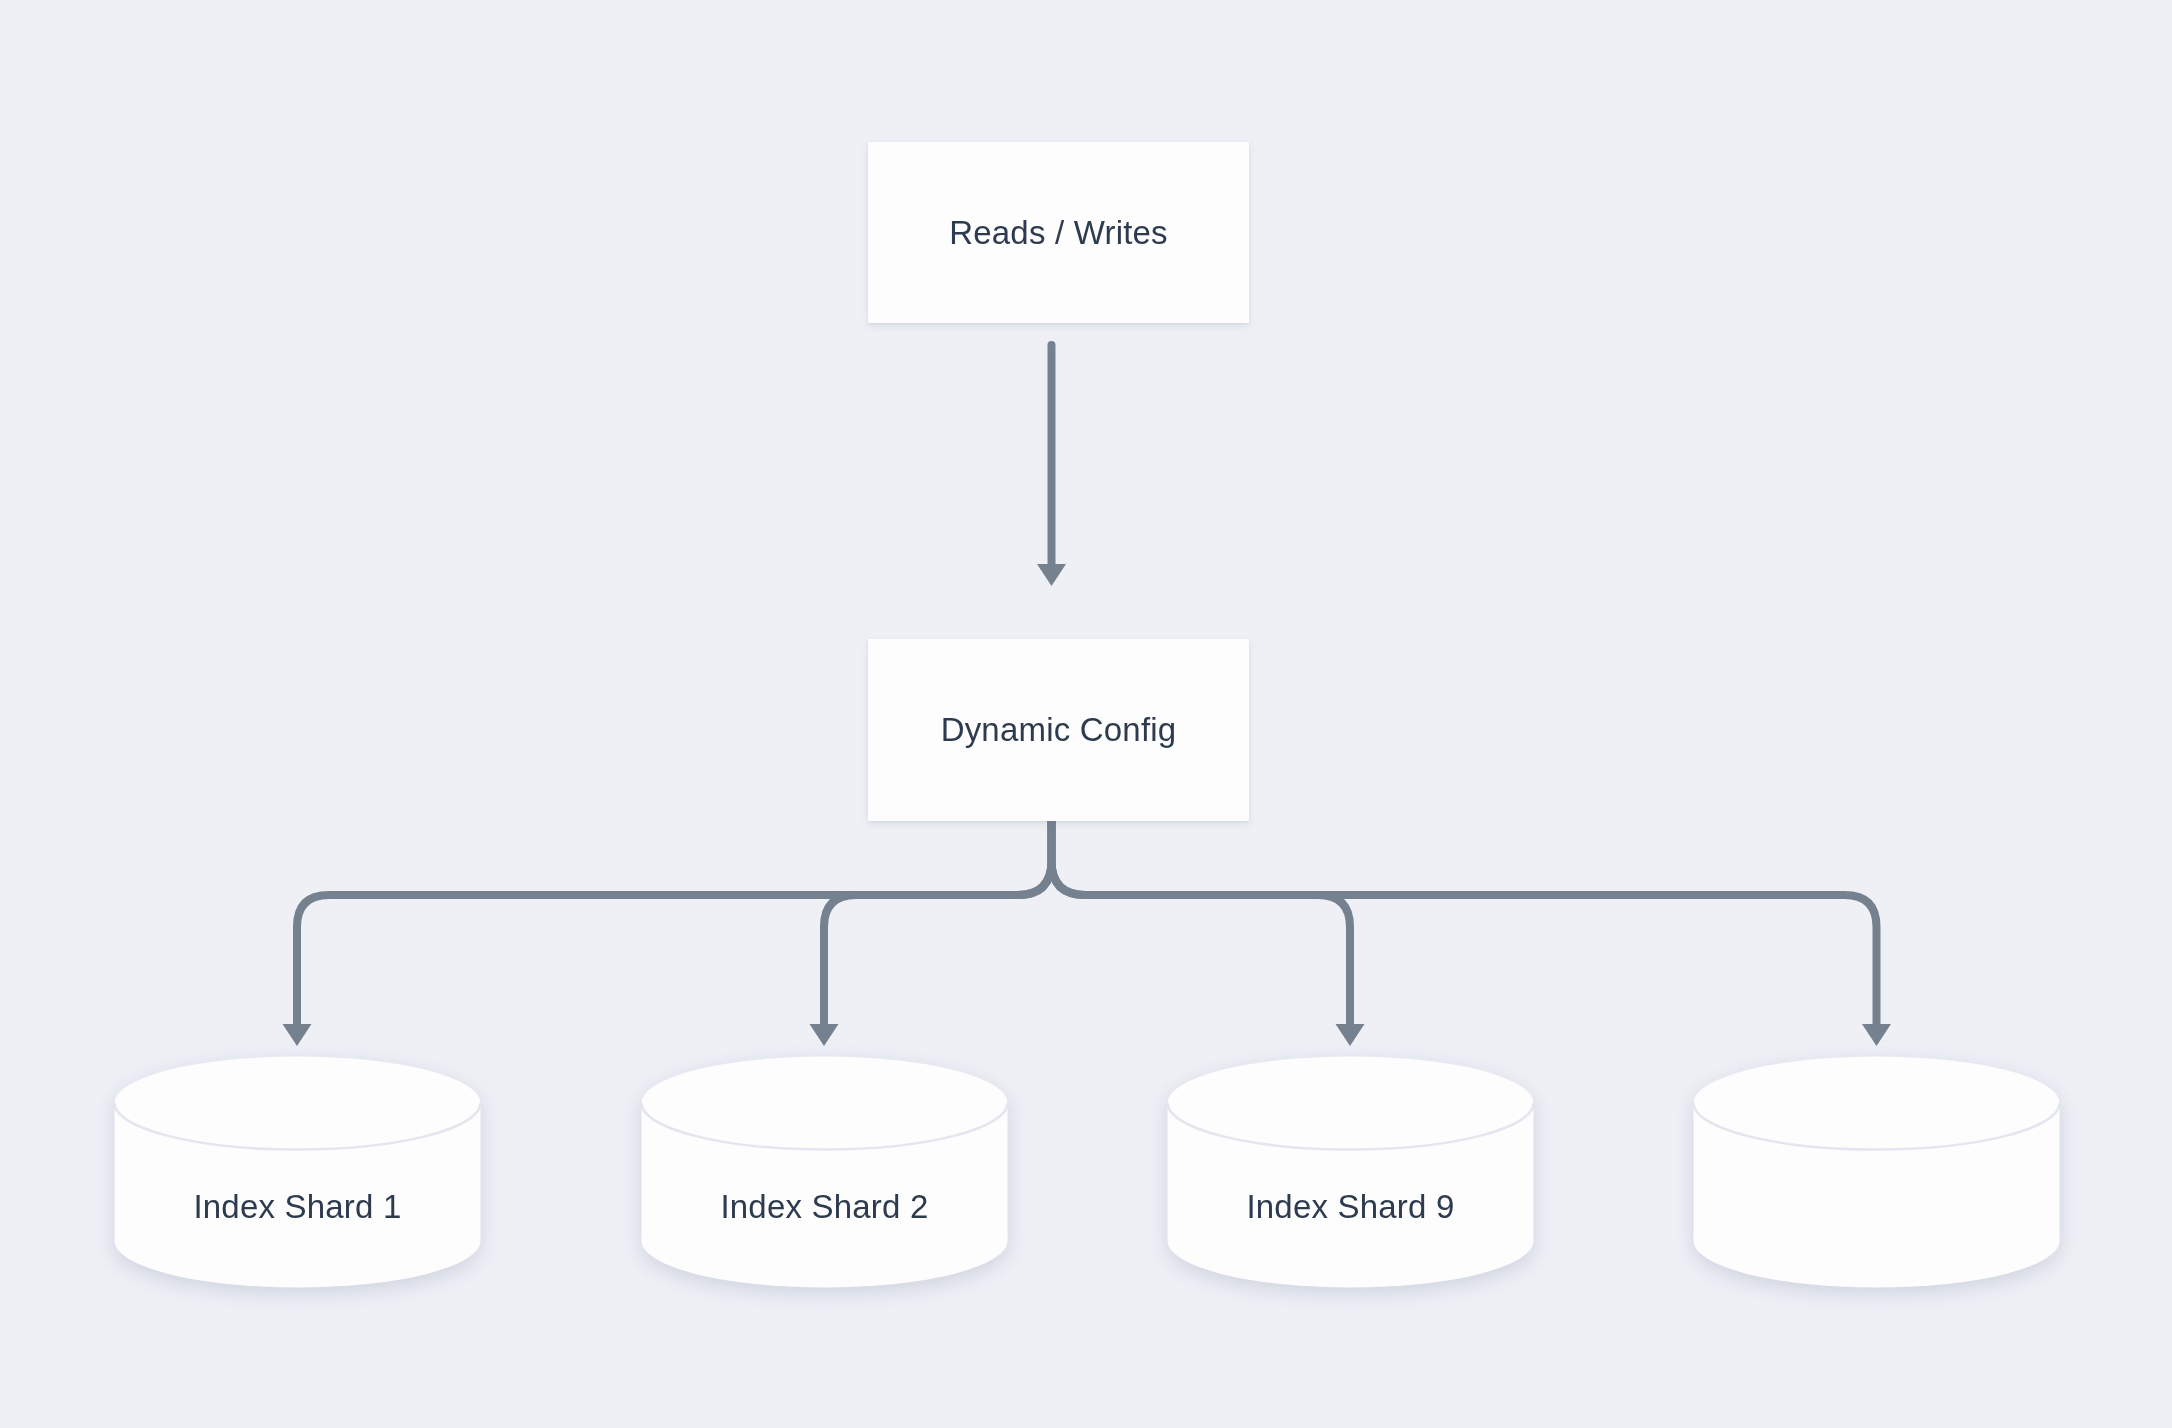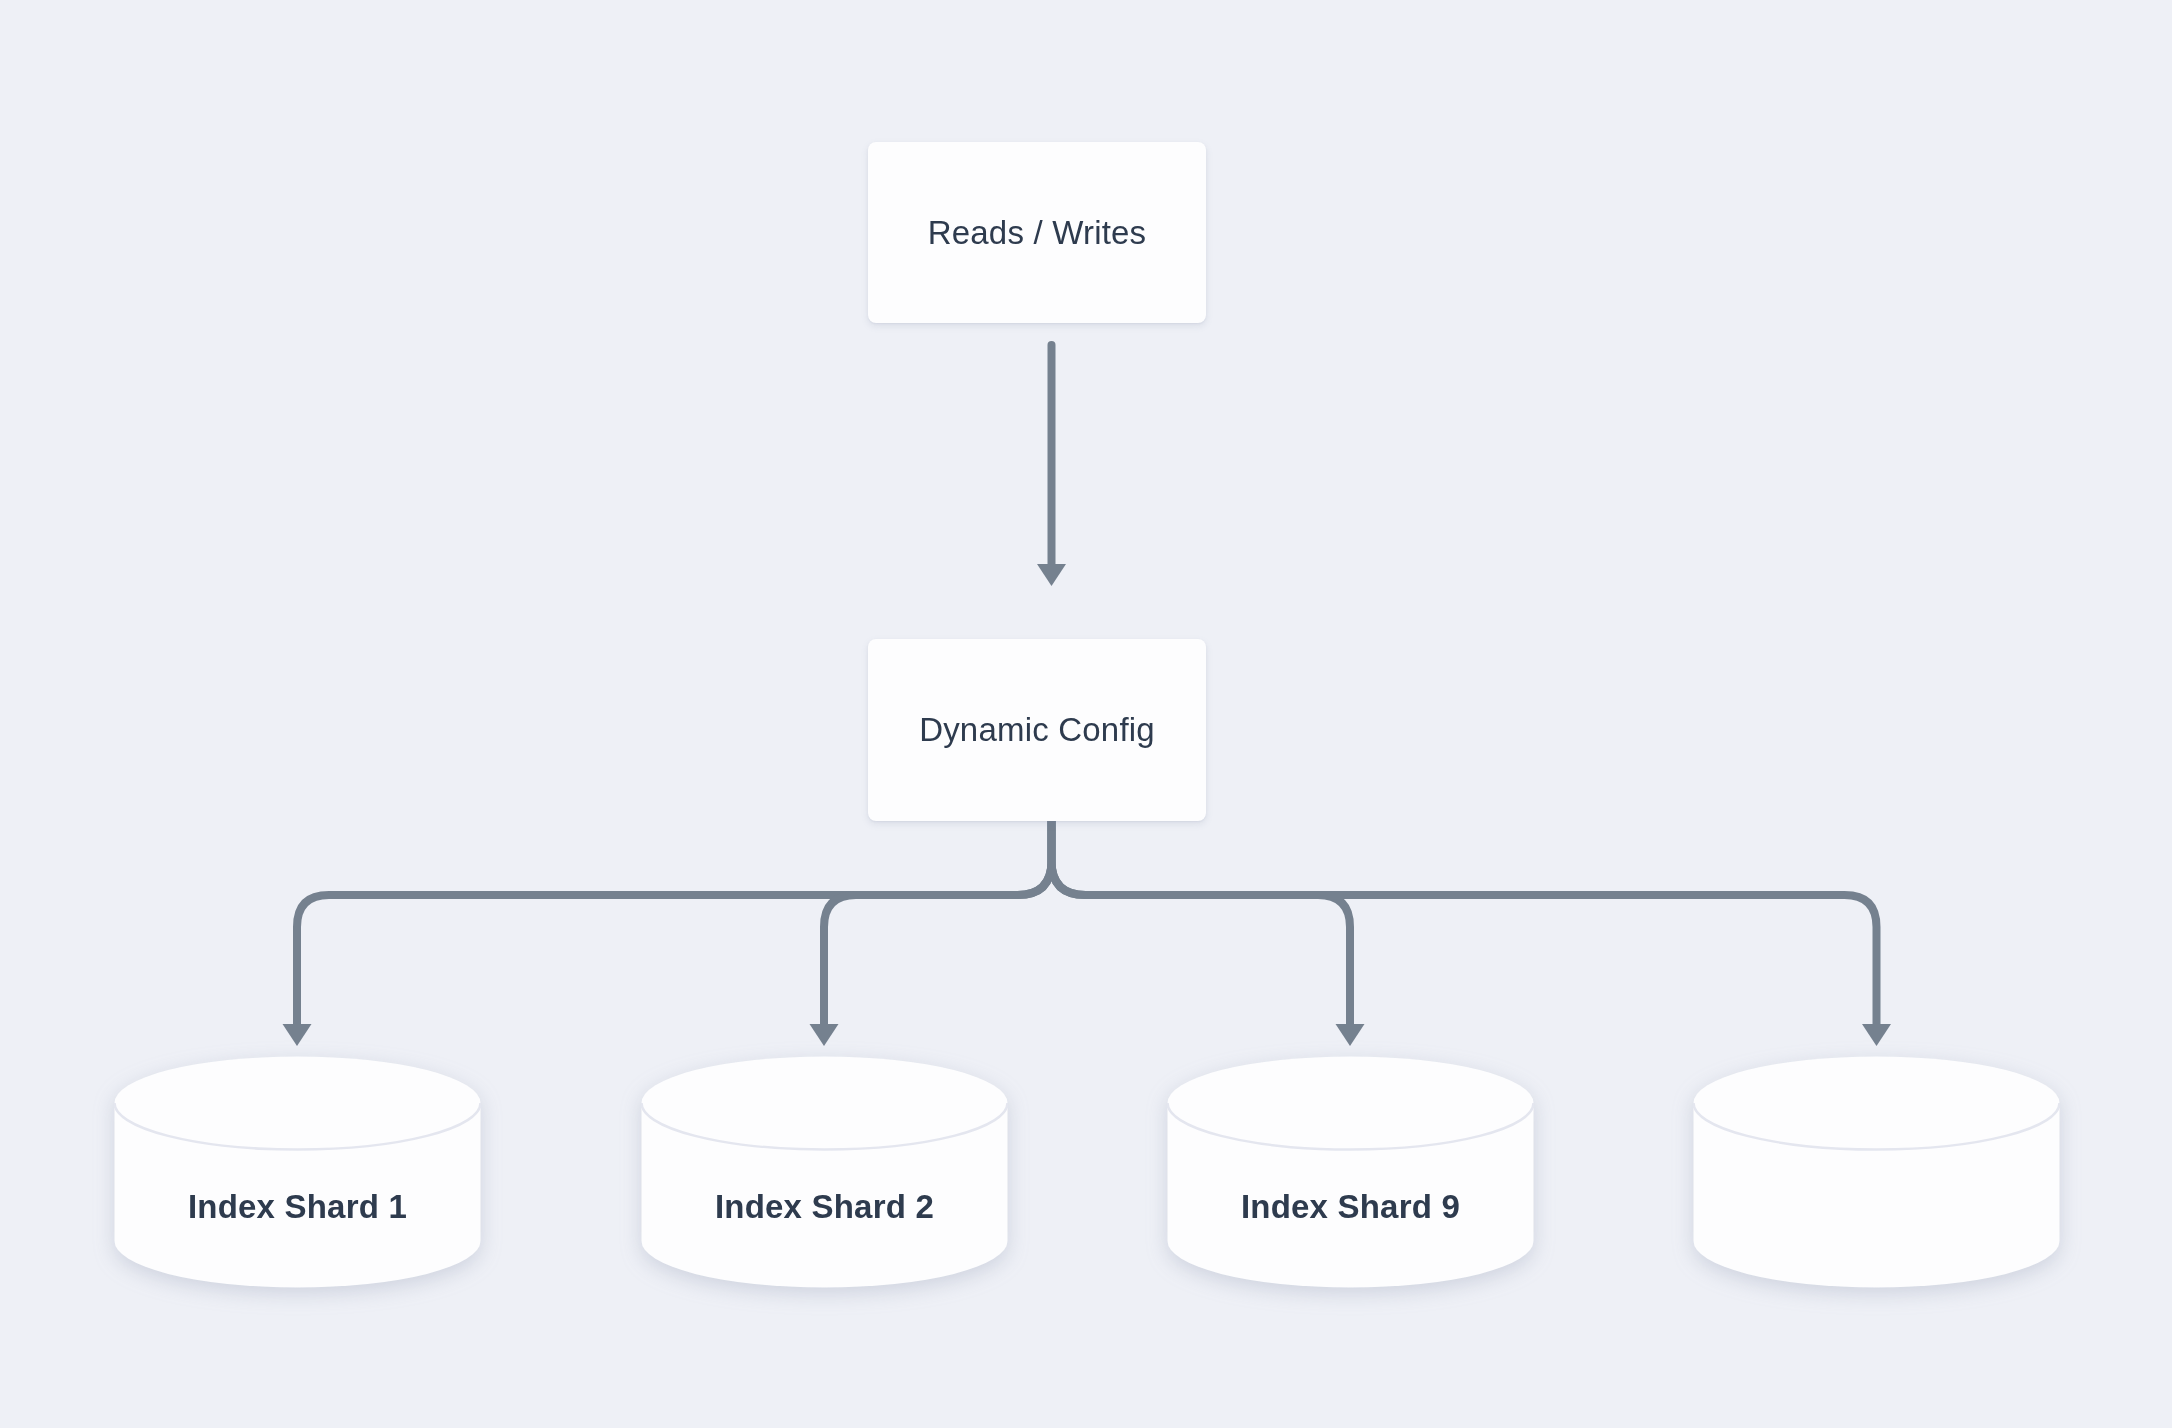--- a/index.html
+++ b/index.html
@@ -33,24 +33,24 @@
     stroke-width:8;
     stroke-linecap:round;
     stroke-linejoin:round;
   }
   .connectors polygon.head{
     fill:var(--line);
     stroke:none;
   }
   .node-box{
     position:absolute;
-    width:338px;
+    width:381px;
     height:181px;
     background:var(--node-fill);
-    border-radius:8px;
+    border-radius:0;
     box-shadow:0 3px 7px rgba(118,130,160,0.16), 0 1px 2px rgba(118,130,160,0.10);
     display:flex;
     align-items:center;
     justify-content:center;
   }
   .node-label{
     font-size:33px;
     font-weight:500;
     letter-spacing:0.2px;
     color:var(--text);
@@ -70,21 +70,21 @@
   }
   .cyl-body{ fill:var(--node-fill); }
   .cyl-seam{ fill:none; stroke:var(--seam); stroke-width:2.5; }
   .cyl-label{
     position:absolute;
     left:0; top:131px;
     width:100%;
     line-height:40px;
     text-align:center;
     font-size:33px;
-    font-weight:700;
+    font-weight:400;
     letter-spacing:0.2px;
     color:var(--text);
     white-space:nowrap;
   }
 </style>
 </head>
 <body>
 
 <div class="canvas">
 

